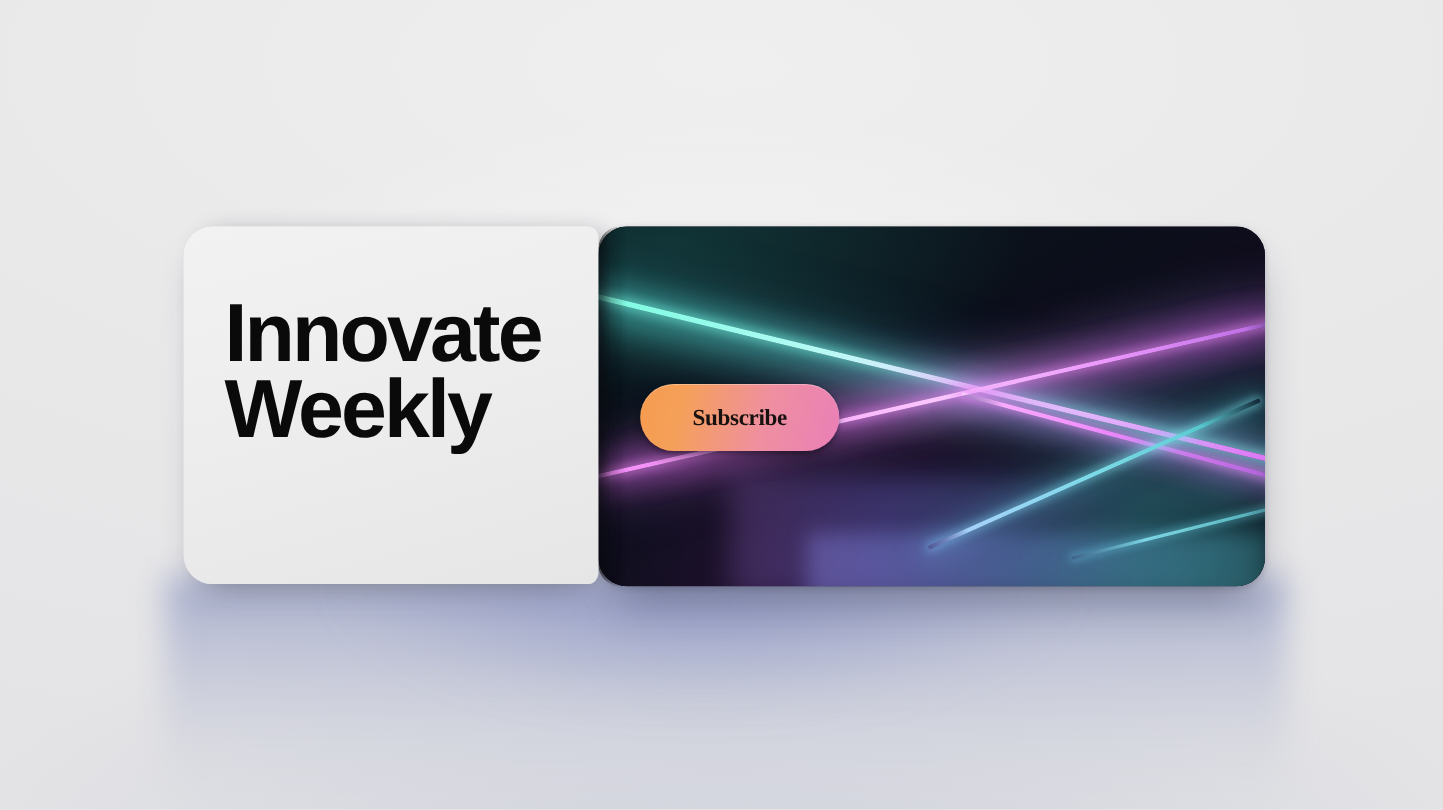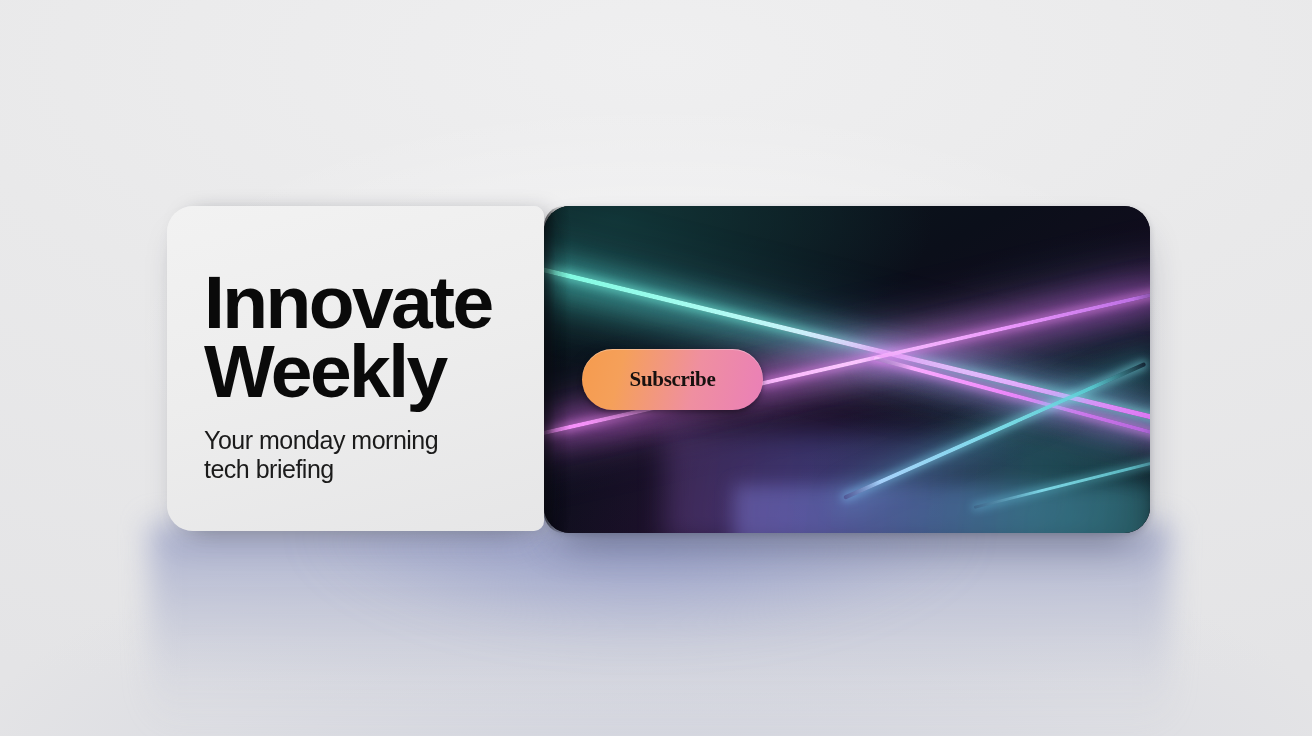--- a/index.html
+++ b/index.html
@@ -339,21 +339,19 @@
       <div class="floor-streak s2"></div>
 
     </div>
 
     <div class="seam"></div>
 
     <div class="panel-light">
       <div class="copy">
         <h1 class="headline">Innovate
 Weekly</h1>
-        <p class="subhead">Your monday morning
-tech briefing</p>
       </div>
     </div>
 
     <button class="cta">Subscribe</button>
 
   </div>
 </div>
 
 </body></html>

